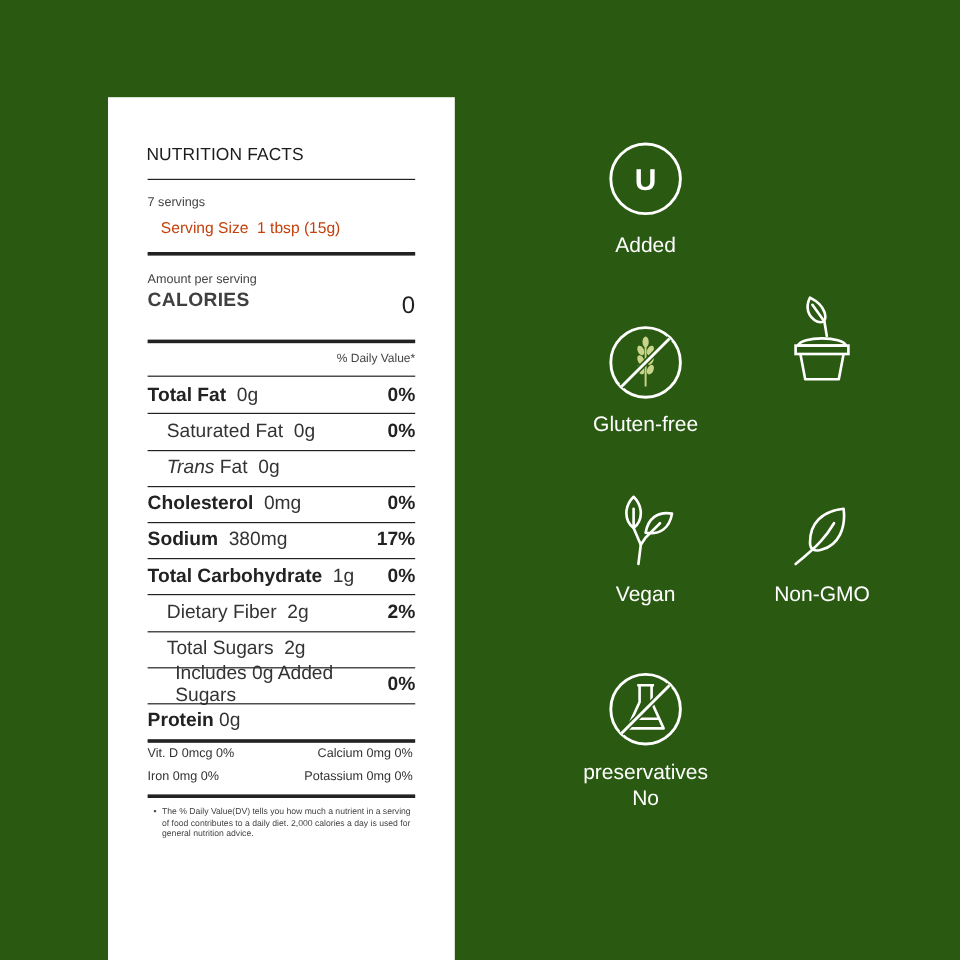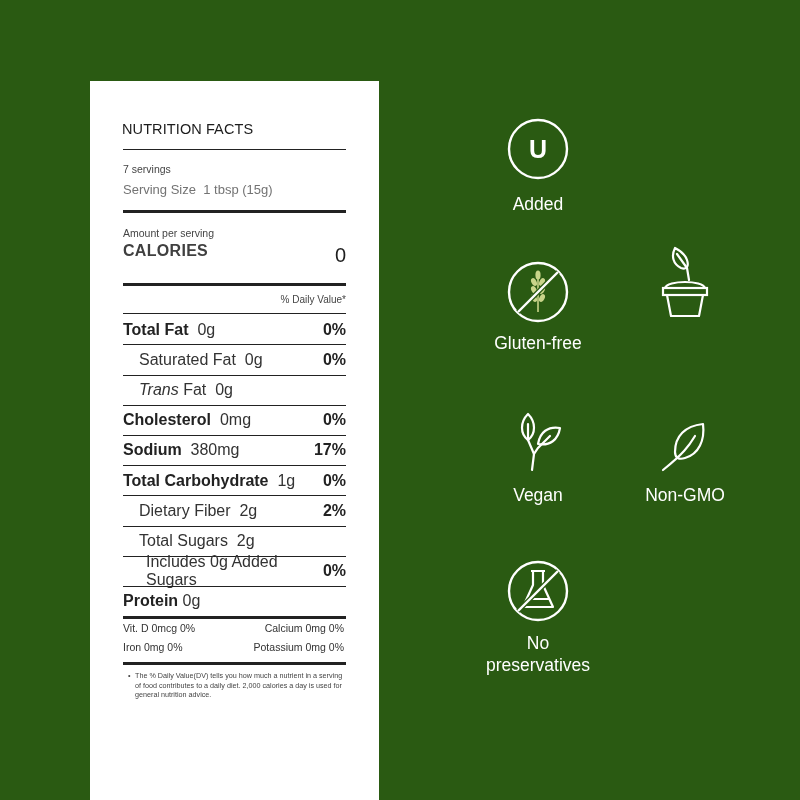--- a/index.html
+++ b/index.html
@@ -19,21 +19,21 @@
     }
     .title {
       position: absolute; left: 32px; top: 40px;
       font-size: 14.5px; font-weight: 500; letter-spacing: 0.1px; color: #1c1c1c;
     }
     .rule { position: absolute; left: 33px; width: 223px; background: #222; }
     .thin { height: 1.4px; }
     .thick { height: 2.6px; }
     .small { font-size: 10.5px; color: #444; }
     .servings { position: absolute; left: 33px; top: 82px; }
-    .serving-size { position: absolute; left: 33px; top: 101px; font-size: 13px; color: #737373; }
+    .serving-size { position: absolute; left: 44px; top: 101px; font-size: 13px; color: #c2410c; }
     .amount { position: absolute; left: 33px; top: 146px; }
     .calories-label { position: absolute; left: 33px; top: 161px; font-size: 16px; font-weight: bold; letter-spacing: 0.3px; color: #404040; }
     .calories-value { position: absolute; right: 33px; top: 163px; font-size: 20px; color: #1e1e1e; }
     .dv-header { position: absolute; right: 33px; top: 213px; font-size: 10px; color: #444; }
     .row {
       position: absolute; left: 33px; width: 223px; height: 30px;
       display: flex; align-items: center; justify-content: space-between;
       font-size: 16px; color: #333;
     }
     .row .lbl b { font-weight: bold; color: #222; }
@@ -151,21 +151,21 @@
 </div>
 
 <div class="badge" style="left:478px; top:117px; width:120px;">
   <svg width="64" height="64" viewBox="0 0 64 64">
     <circle cx="32" cy="32" r="29" fill="none" stroke="#fff" stroke-width="2.4"></circle>
     <text x="32" y="41" text-anchor="middle" font-size="25" font-weight="bold" fill="#fff" font-family="Liberation Sans, sans-serif">U</text>
   </svg>
   <div class="label" style="margin-top:12px">Added</div>
 </div>
 
-<div class="badge" style="left:478px; top:260px; width:120px;">
+<div class="badge" style="left:478px; top:270px; width:120px;">
   <svg width="64" height="64" viewBox="0 0 64 64">
     <circle cx="32" cy="32" r="29" fill="none" stroke="#fff" stroke-width="2.4"></circle>
     <g fill="#c9d48a">
       <line x1="32" y1="16" x2="32" y2="52" stroke="#c9d48a" stroke-width="1.6"></line>
       <ellipse cx="32" cy="15" rx="2.6" ry="4.5"></ellipse>
       <ellipse cx="28" cy="22" rx="2.6" ry="4.2" transform="rotate(-25 28 22)"></ellipse>
       <ellipse cx="36" cy="22" rx="2.6" ry="4.2" transform="rotate(25 36 22)"></ellipse>
       <ellipse cx="28" cy="30" rx="2.6" ry="4.2" transform="rotate(-25 28 30)"></ellipse>
       <ellipse cx="36" cy="30" rx="2.6" ry="4.2" transform="rotate(25 36 30)"></ellipse>
       <ellipse cx="28" cy="38" rx="2.6" ry="4.2" transform="rotate(-25 28 38)"></ellipse>
@@ -209,16 +209,16 @@
 
 <div class="badge" style="left:478px; top:559px; width:120px;">
   <svg width="64" height="64" viewBox="0 0 64 64">
     <circle cx="32" cy="32" r="29" fill="none" stroke="#fff" stroke-width="2.4"></circle>
     <path d="M25 12 L39 12 M27 12 L27 26 L17 48 L47 48 L37 26 L37 12" fill="none" stroke="#fff" stroke-width="2.2" stroke-linejoin="round"></path>
     <line x1="20" y1="40" x2="44" y2="40" stroke="#fff" stroke-width="2"></line>
     <line x1="52" y1="12" x2="12" y2="52" stroke="#2a5a12" stroke-width="5"></line>
     <line x1="52" y1="12" x2="12" y2="52" stroke="#fff" stroke-width="2.4"></line>
   </svg>
   <div class="label" style="margin-top:9px">
+    <div>preservatives</div>
     <div>No</div>
-    <div>preservatives</div>
   </div>
 </div>
 
 </body></html>

